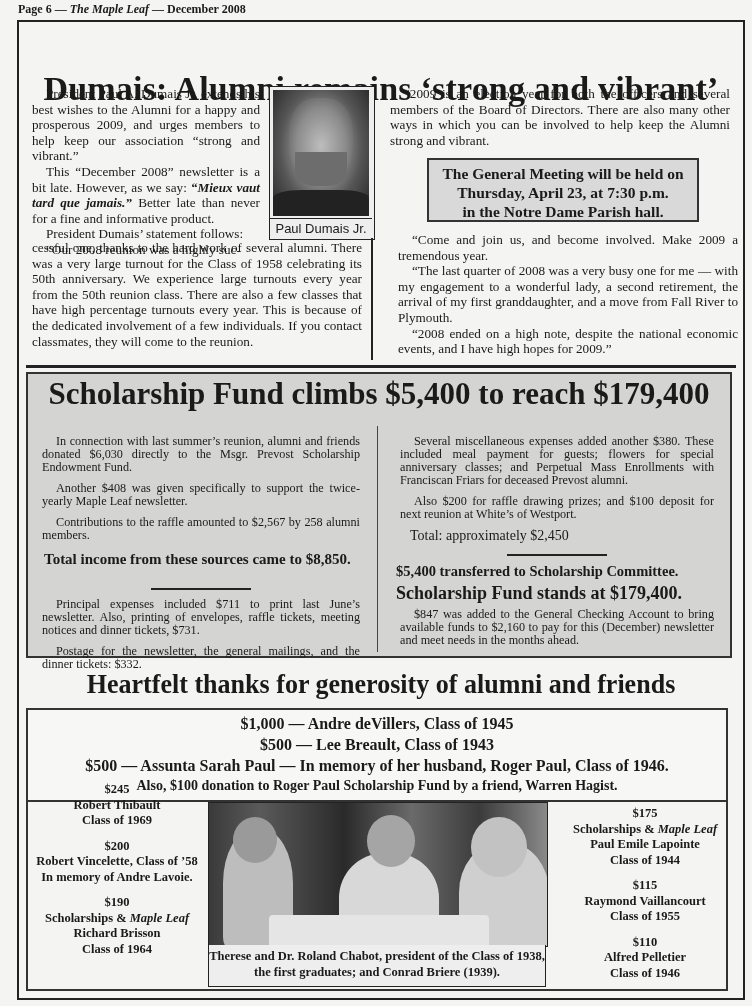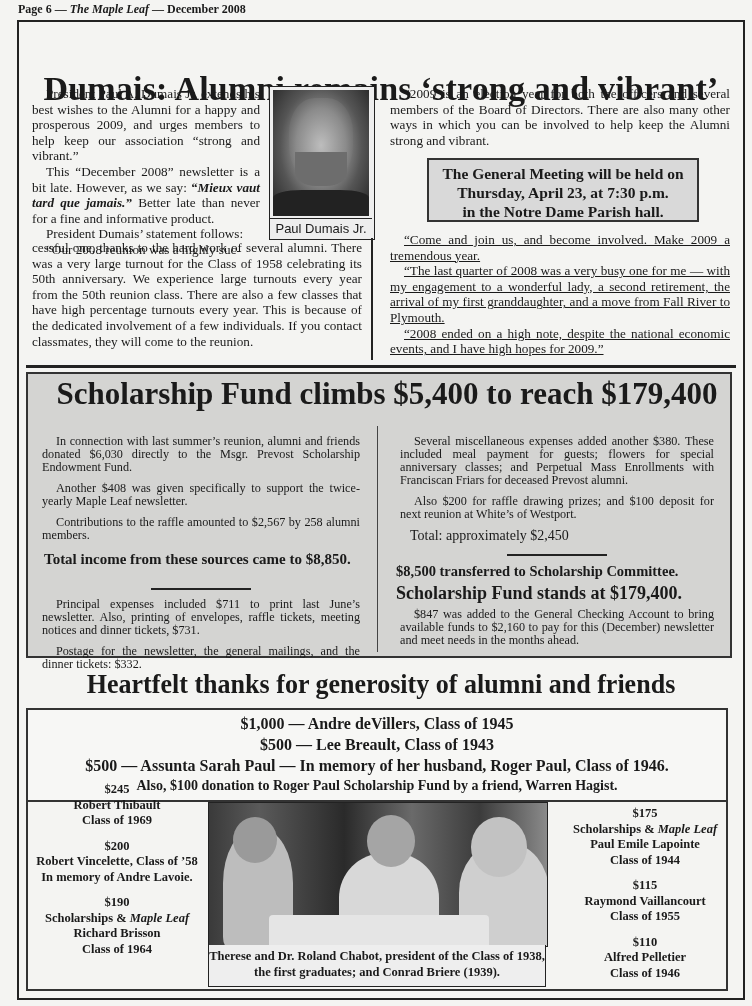--- a/index.html
+++ b/index.html
@@ -15,24 +15,24 @@
   .colL2{left:32px;top:240px;width:330px;}
   .photoBox{left:269px;top:86px;width:104px;height:152px;border:1px solid #222;background:#eee;}
   .photo{left:273px;top:90px;width:96px;height:126px;background:radial-gradient(ellipse at 50% 45%, #c9c9c9 0%, #8a8a8a 35%, #555 60%, #222 100%);}
   .photo .head{position:absolute;left:16px;top:8px;width:64px;height:86px;border-radius:40% 40% 45% 45%;background:radial-gradient(ellipse at 50% 55%,#bdbdbd 0%,#8b8b8b 55%,#4a4a4a 100%);}
   .photo .beard{position:absolute;left:22px;top:62px;width:52px;height:34px;border-radius:0 0 40% 40%;background:#6d6d6d;}
   .photo .shirt{position:absolute;left:0;top:100px;width:96px;height:26px;background:#222;border-radius:30% 30% 0 0;}
   .cap1{left:270px;top:218px;width:102px;height:20px;border-top:1px solid #222;font-size:13px;font-weight:normal;text-align:center;line-height:20px;font-family:"Liberation Sans",sans-serif;}
   .vrule{left:371px;top:238px;width:2px;height:122px;background:#222;}
   .colR{left:390px;top:86px;width:340px;}
   .meetBox{left:427px;top:158px;width:272px;height:64px;border:2px solid #333;background:#d9d9d9;text-align:center;font-weight:bold;font-size:15.5px;line-height:19px;padding-top:4px;box-sizing:border-box;}
-  .colR2{left:390px;top:232px;width:340px;text-decoration:underline;}
+  .colR2{left:398px;top:232px;width:340px;}
   .rule1{left:26px;top:365px;width:710px;height:3px;background:#222;}
   .schBox{left:26px;top:372px;width:706px;height:286px;border:2px solid #333;background:#d4d4d2;box-sizing:border-box;}
-  .h2{left:26px;top:376px;width:706px;text-align:center;font-size:31px;font-weight:bold;padding-left:8px;}
+  .h2{left:26px;top:376px;width:706px;text-align:center;font-size:31px;font-weight:bold;}
   .sL{left:34px;top:427px;width:334px;}
   .sR{left:392px;top:427px;width:330px;}
   .sb{font-weight:normal;font-size:12.2px;line-height:13px;text-align:justify;margin:8px;}
   .sbig{font-weight:bold;font-size:15px;line-height:18px;margin:2px 0 0 0;}
   .svr{left:377px;top:426px;width:1px;height:226px;background:#444;}
   .srule{width:100px;height:2px;background:#222;}
   .h3{left:20px;top:668px;width:722px;text-align:center;font-size:28px;font-weight:bold;font-family:"Liberation Serif",serif;transform:scaleX(0.93);}
   .donBox{left:26px;top:708px;width:702px;height:94px;border:2px solid #333;background:#f7f7f5;box-sizing:border-box;text-align:center;font-weight:bold;}
   .donBox .l{font-size:16px;line-height:21px;}
   .donBox .s{font-size:14px;line-height:19px;}
@@ -110,21 +110,21 @@
   <p class="sb"><span style="display:inline-block;width:14px"></span><span>Postage for the newsletter, the general mailings, and the dinner tickets: $332.</span></p>
 </div>
 
 <div class="abs svr"></div>
 
 <div class="abs sR">
   <p class="sb"><span style="display:inline-block;width:14px"></span><span>Several miscellaneous expenses added another $380. These included meal payment for guests; flowers for special anniversary classes; and Perpetual Mass Enrollments with Franciscan Friars for deceased Prevost alumni.</span></p>
   <p class="sb"><span style="display:inline-block;width:14px"></span><span>Also $200 for raffle drawing  prizes; and $100 deposit for next reunion at White’s of Westport.</span></p>
   <p class="sb" style="font-size:14px;margin-top:1px;"><span style="display:inline-block;width:10px"></span><span>Total: approximately $2,450</span></p>
   <div class="srule" style="margin:12px auto 6px auto;"></div>
-  <p class="sbig" style="font-size:14.5px;padding-left:4px;">$8,500 transferred to Scholarship Committee.</p>
+  <p class="sbig" style="font-size:14.5px;padding-left:4px;">$5,400 transferred to Scholarship Committee.</p>
   <p class="sbig" style="font-size:18px;line-height:22px;padding-left:4px;">Scholarship Fund stands at $179,400.</p>
   <p class="sb" style="margin-top:4px;"><span style="display:inline-block;width:14px"></span><span>$847 was added to the General Checking Account to bring available funds to $2,160 to pay for this (December) newsletter and meet needs in the months ahead.</span></p>
 </div>
 
 <div class="abs h3">Heartfelt thanks for generosity of alumni and friends</div>
 
 <div class="abs donBox">
   <div class="l" style="margin-top:3px;">$1,000 — Andre deVillers, Class of 1945</div>
   <div class="l">$500 — Lee Breault, Class of 1943</div>
   <div class="l">$500 — Assunta Sarah Paul — In memory of her husband, Roger Paul, Class of 1946.</div>

